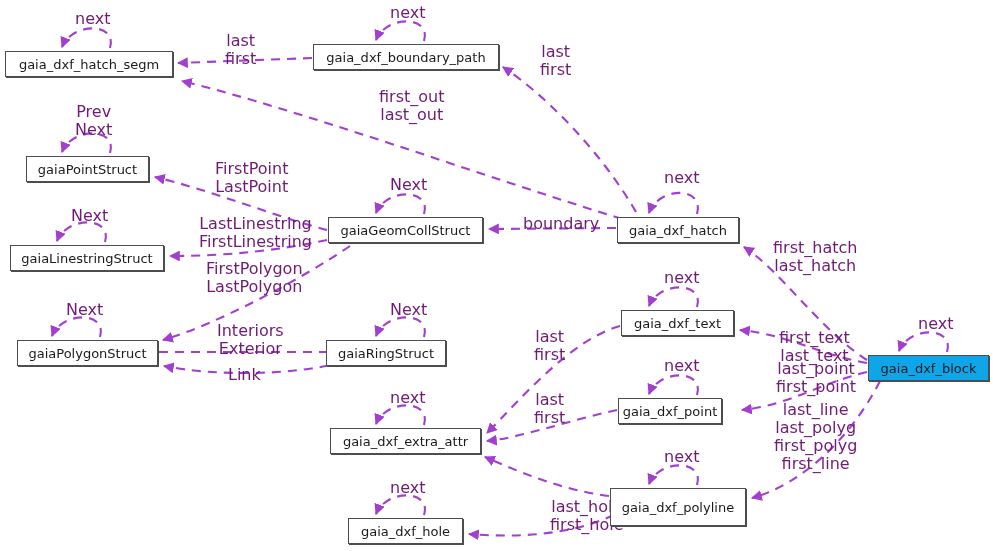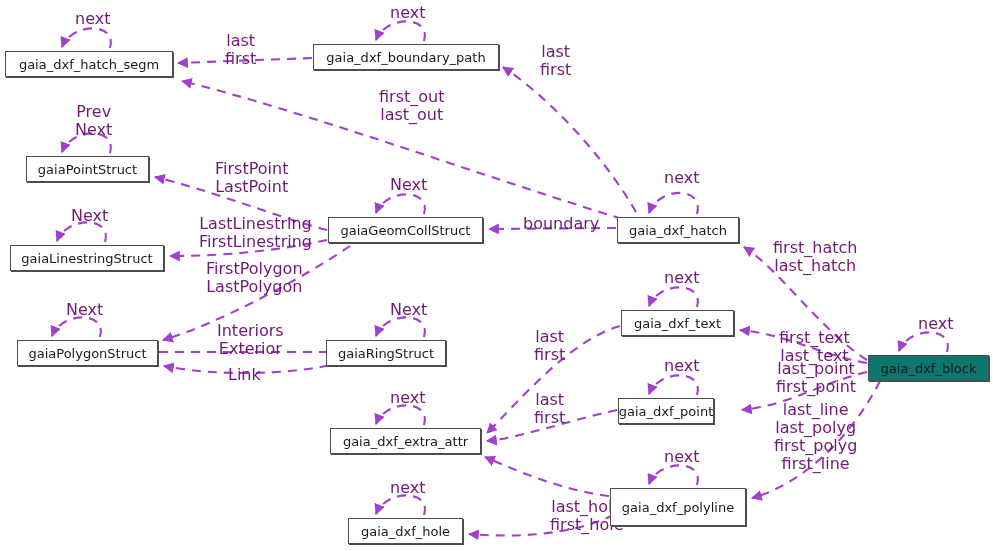--- a/index.html
+++ b/index.html
@@ -31,21 +31,21 @@
     font-size: 13px;
     line-height: 1;
     display: flex;
     align-items: center;
     justify-content: center;
     white-space: nowrap;
     box-shadow: 1px 1px 0 0 #4d4d4d;
     z-index: 5;
   }
   .node.highlight {
-    background: #0f766e;
+    background: #0ea5e9;
   }
   .edge-label {
     position: absolute;
     font-size: 16px;
     line-height: 1.12;
     color: #701a75;
     text-align: center;
     white-space: pre;
     z-index: 4;
   }
@@ -136,21 +136,21 @@
       </div>
       <div class="node" style="left: 17px; top: 340px; width: 141px; height: 26px;">
         <span>gaiaPolygonStruct</span>
       </div>
       <div class="node" style="left: 326px; top: 340px; width: 120px; height: 26px;">
         <span>gaiaRingStruct</span>
       </div>
       <div class="node" style="left: 621px; top: 310px; width: 113px; height: 26px;">
         <span>gaia_dxf_text</span>
       </div>
-      <div class="node" style="left: 618px; top: 398px; width: 96px; height: 26px;">
+      <div class="node" style="left: 618px; top: 398px; width: 104px; height: 26px;">
         <span>gaia_dxf_point</span>
       </div>
       <div class="node" style="left: 330px; top: 428px; width: 151px; height: 26px;">
         <span>gaia_dxf_extra_attr</span>
       </div>
       <div class="node" style="left: 610px; top: 488px; width: 136px; height: 38px;">
         <span>gaia_dxf_polyline</span>
       </div>
       <div class="node" style="left: 348px; top: 518px; width: 115px; height: 26px; justify-content: center;">
         <span>gaia_dxf_hole</span>

